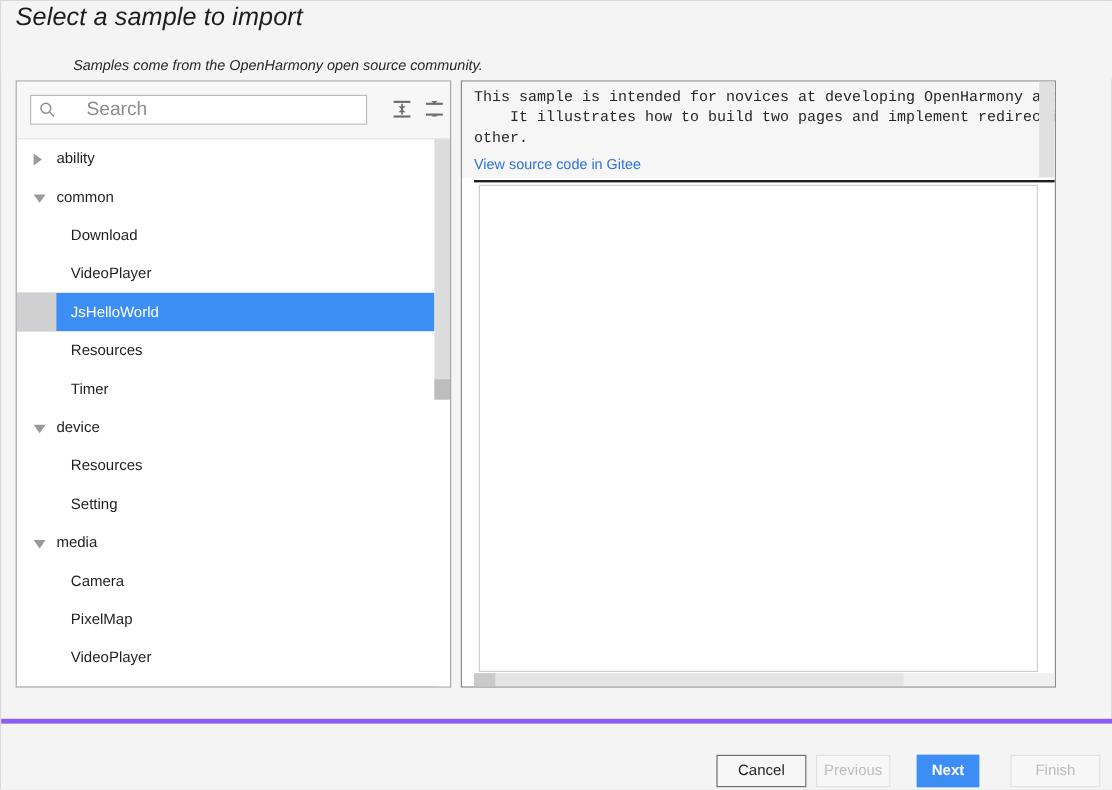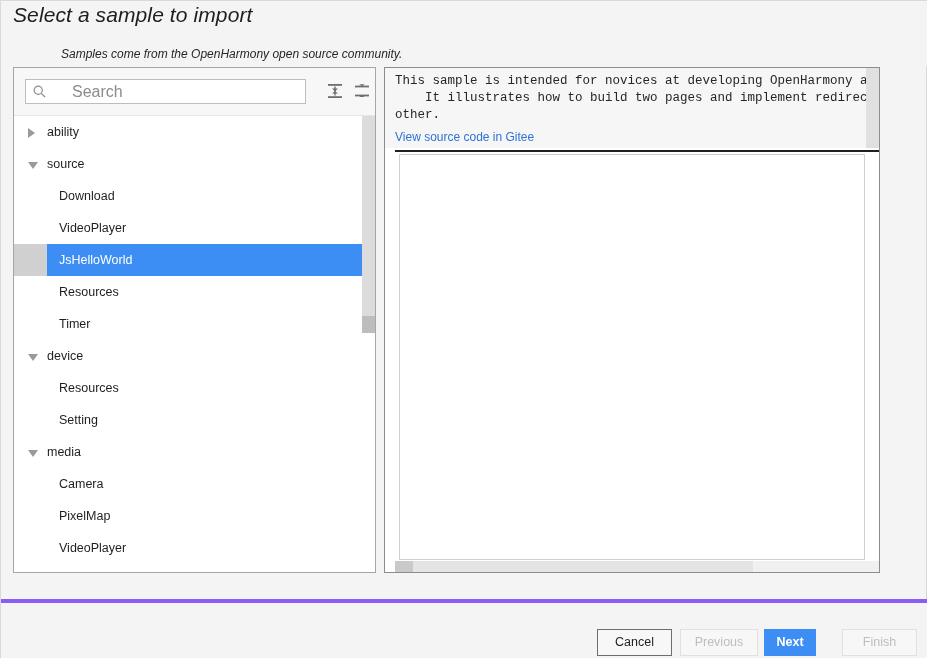--- a/index.html
+++ b/index.html
@@ -331,21 +331,21 @@
     border: 1px solid #e0e0e0;
     color: #bdbdbd;
   }
   #cancel-button {
     left: 596px;
     width: 75px;
     background: #f7f7f7;
     border: 1px solid #6e6e6e;
     color: #1f1f1f;
   }
-  #previous-button { left: 679px; width: 78px; }
+  #previous-button { left: 679px; width: 62px; }
   #next-button {
     left: 763px;
     width: 52px;
     background: #3c8ef5;
     border: 1px solid #3c8ef5;
     color: #ffffff;
     font-weight: bold;
   }
   #finish-button { left: 841px; width: 75px; }
 </style>
@@ -392,21 +392,21 @@
       </div>
     </div>
 
     <div id="tree">
         <div class="tree-row group collapsed">
           <span class="twisty"></span>
           <span class="label">ability</span>
         </div>
         <div class="tree-row group expanded">
           <span class="twisty"></span>
-          <span class="label">source</span>
+          <span class="label">common</span>
         </div>
         <div class="tree-row leaf">
           <span class="label">Download</span>
         </div>
         <div class="tree-row leaf">
           <span class="label">VideoPlayer</span>
         </div>
         <div class="tree-row leaf selected">
           <div class="sel-gutter"></div>
           <span class="label">JsHelloWorld</span>

